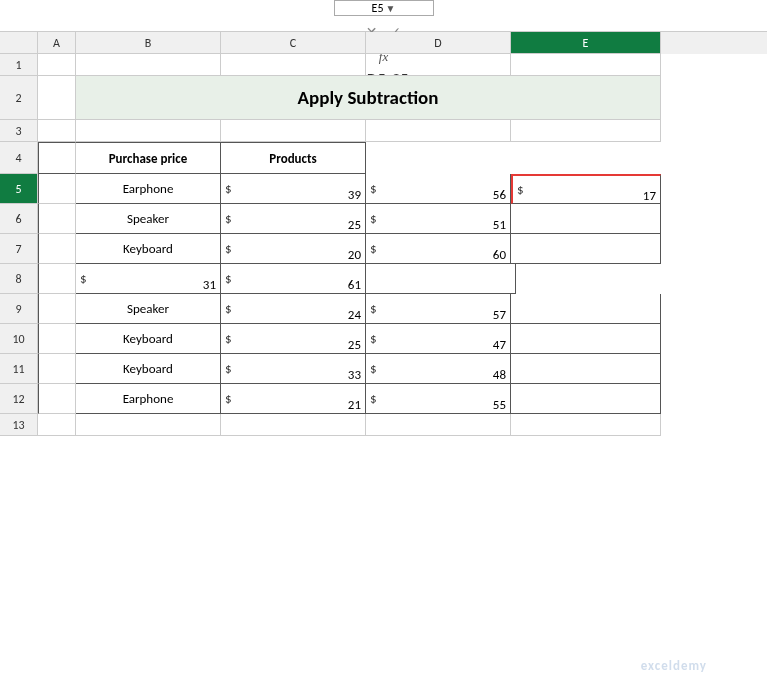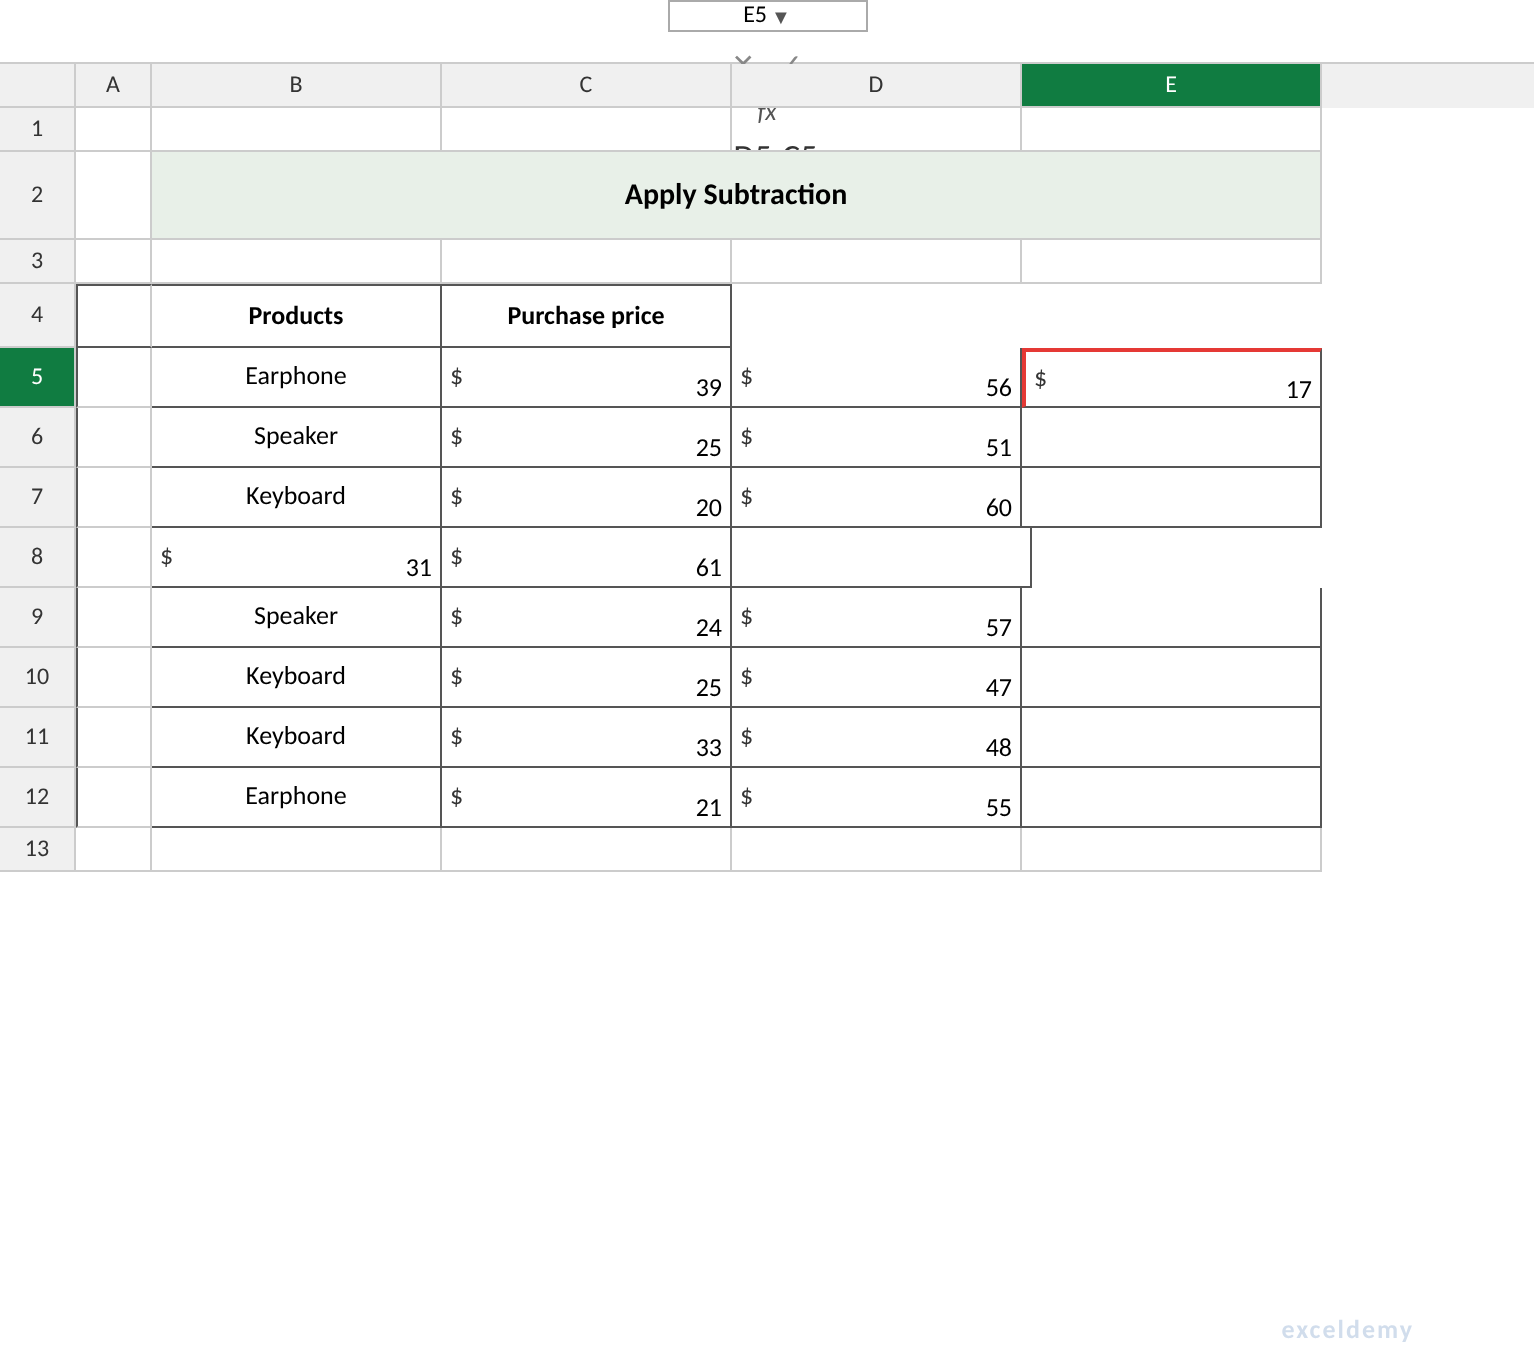--- a/index.html
+++ b/index.html
@@ -60,20 +60,21 @@
       cursor: pointer;
       padding: 0 3px;
       color: #888;
     }
 
     .formula-fx {
       font-style: italic;
       font-size: 13px;
       color: #555;
       margin: 0 6px;
+      font-family: Liberation Serif, serif;
     }
 
     .formula-input {
       flex: 1;
       font-size: 17px;
       color: #333;
       text-align: center;
     }
 
     
@@ -180,21 +181,21 @@
     .col-a { width: 38px; min-width: 38px; }
     .col-b { width: 145px; min-width: 145px; }
     .col-c { width: 145px; min-width: 145px; }
     .col-d { width: 145px; min-width: 145px; }
     .col-e { width: 150px; min-width: 150px; }
 
     
     .title-cell {
       justify-content: center;
       font-weight: bold;
-      font-size: 15px;
+      font-size: 19px;
       background: #e8f0e8;
       
       width: 585px;
       min-width: 585px;
     }
 
     
     .th-cell {
       justify-content: center;
       font-weight: bold;
@@ -303,25 +304,25 @@
       <div class="cell col-a"></div>
       <div class="cell col-b"></div>
       <div class="cell col-c"></div>
       <div class="cell col-d"></div>
       <div class="cell col-e"></div>
     </div>
 
     <div class="sheet-row header-row">
       <div class="row-num col-a">4</div>
       <div class="cell col-a table-outer" style="border-bottom:1px solid #555;"></div>
+      <div class="cell col-c th-cell table-row-cell" style="border-top:1px solid #555;">
+        <span>Purchase price</span>
+      </div>
       <div class="cell col-b th-cell table-row-cell" style="border-left:none;border-top:1px solid #555;">
         <span>Products</span>
-      </div>
-      <div class="cell col-c th-cell table-row-cell" style="border-top:1px solid #555;">
-        <span>Purchase price</span>
       </div>
     </div>
 
     <div class="sheet-row data-row">
       <div class="row-num active-row col-a">5</div>
       <div class="cell col-a" style="border-left:1px solid #555;"></div>
       <div class="cell col-b center table-row-cell">
         <span>Earphone</span>
       </div>
       <div class="cell col-c table-row-cell">

